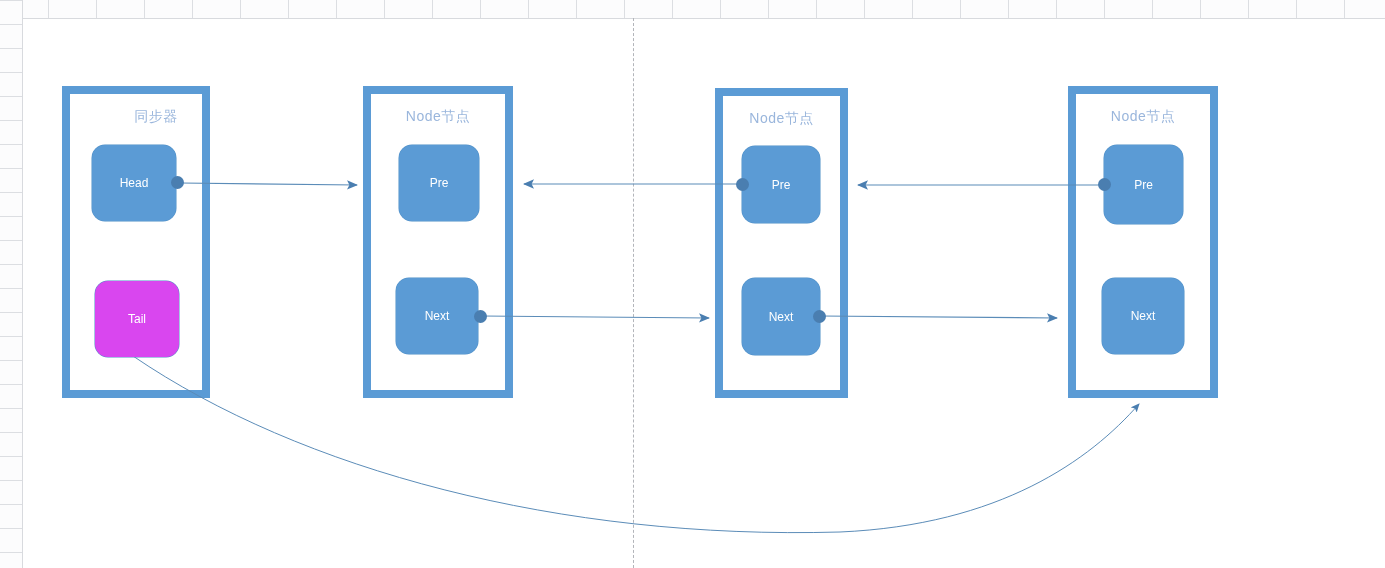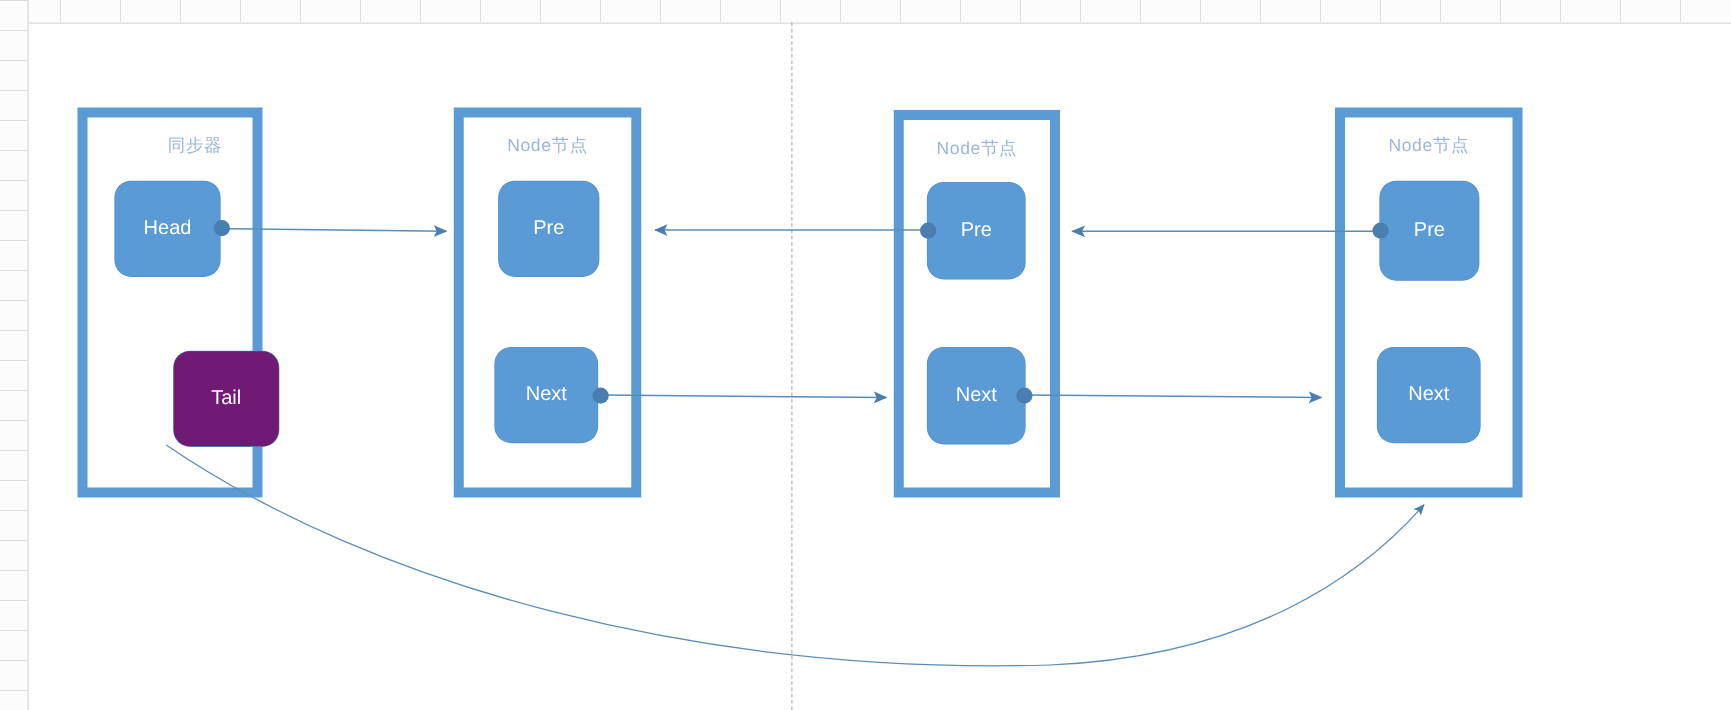--- a/index.html
+++ b/index.html
@@ -55,21 +55,21 @@
   }
 
   
   .nodebox{
     position:absolute;
     background:#5b9bd5;
     border-radius:13px;
     box-sizing:border-box;
     display:flex;align-items:center;justify-content:center;
     color:#ffffff;
-    font-size:16px;
+    font-size:12px;
     z-index:6;
     box-shadow:0 0 0 0.5px #4f8fc6;
   }
 
   
   .dot{
     position:absolute;
     width:13px;height:13px;
     background:#4a7eb0;
     border-radius:50%;
@@ -107,21 +107,21 @@
         <path d="M 820 316 L 1057 318" stroke="#5b8cb8" fill="none" stroke-width="1.2" marker-end="url(#arrR)"></path>
         <path d="M 133 356 C 300 470 560 540 840 532 C 1000 525 1090 460 1139 404" stroke="#5b8cb8" fill="none" stroke-width="1" marker-end="url(#arrSmall)"></path>
       </g>
   </svg>
 
   <div id="groups-root">
       <div class="group" style="left: 62px; top: 86px; width: 148px; height: 312px; border-color: rgb(91, 155, 213);">
         <div class="group-title" style="top: 14px; color: rgb(154, 182, 220); padding-left: 40px;">同步器</div>
       </div>
       <div class="nodebox" style="left: 92px; top: 145px; width: 84px; height: 76px; background: rgb(91, 155, 213);">Head</div>
-      <div class="nodebox" style="left: 95px; top: 281px; width: 84px; height: 76px; background: #701a75; margin-left: 44px;">Tail</div>
+      <div class="nodebox" style="left: 95px; top: 281px; width: 84px; height: 76px; background: #d946ef;">Tail</div>
       <div class="group" style="left: 363px; top: 86px; width: 150px; height: 312px; border-color: rgb(91, 155, 213);">
         <div class="group-title" style="top: 14px; color: rgb(154, 182, 220);">Node节点</div>
       </div>
       <div class="nodebox" style="left: 399px; top: 145px; width: 80px; height: 76px; background: rgb(91, 155, 213);">Pre</div>
       <div class="nodebox" style="left: 396px; top: 278px; width: 82px; height: 76px; background: rgb(91, 155, 213);">Next</div>
       <div class="group" style="left: 715px; top: 88px; width: 133px; height: 310px; border-color: rgb(91, 155, 213);">
         <div class="group-title" style="top: 14px; color: rgb(154, 182, 220);">Node节点</div>
       </div>
       <div class="nodebox" style="left: 742px; top: 146px; width: 78px; height: 77px; background: rgb(91, 155, 213);">Pre</div>
       <div class="nodebox" style="left: 742px; top: 278px; width: 78px; height: 77px; background: rgb(91, 155, 213);">Next</div>

